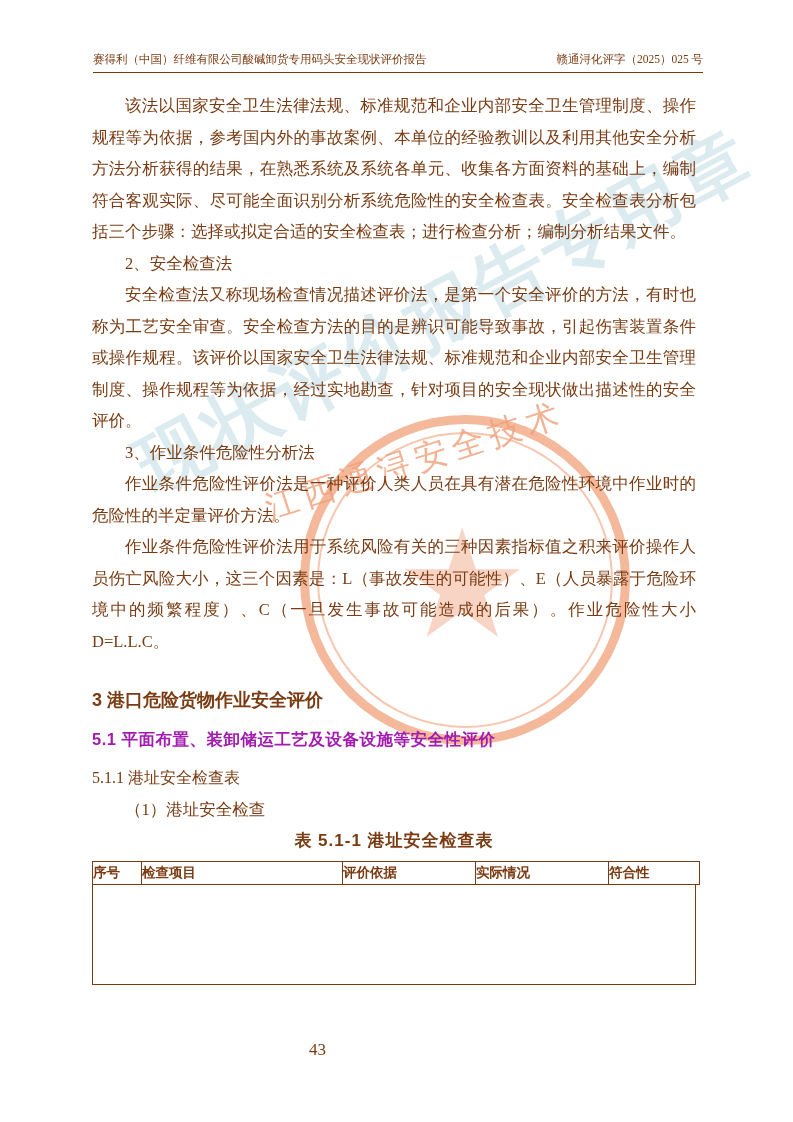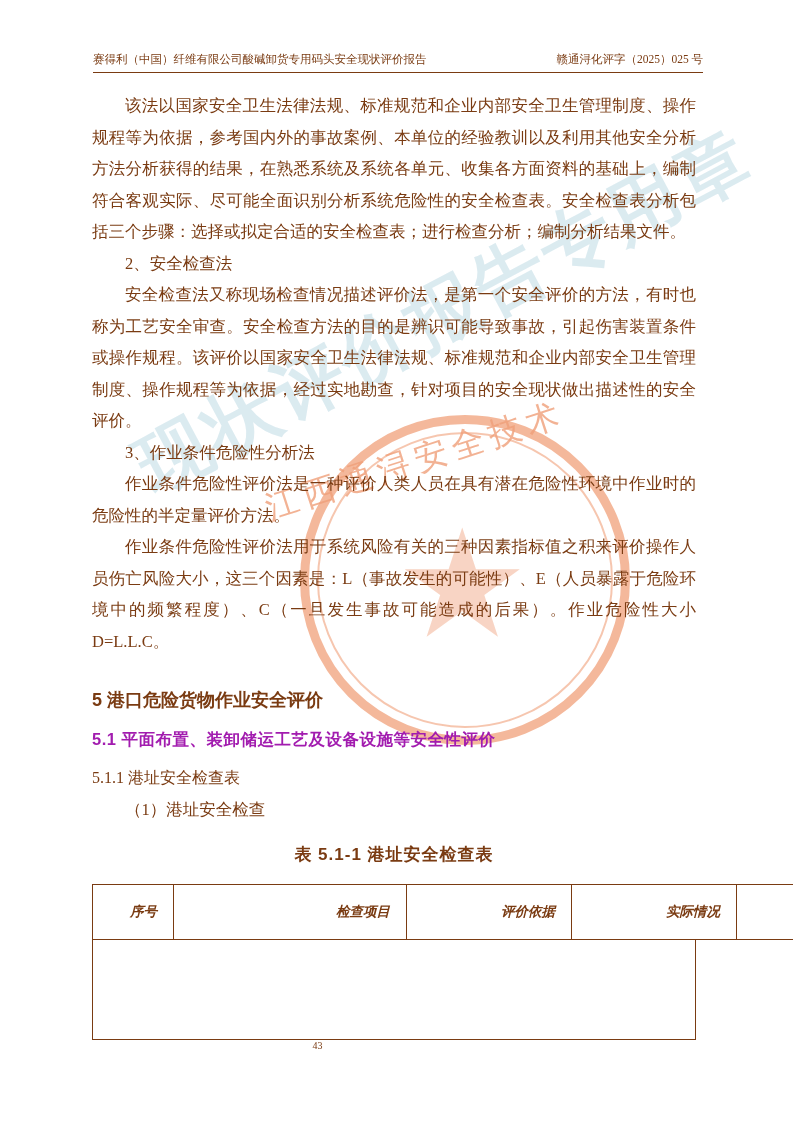--- a/index.html
+++ b/index.html
@@ -162,21 +162,21 @@
   p.h-sub2 {
     margin: 0;
     font-size: 16px;
     line-height: 32px;
     color: #7a3b12;
     font-family: Liberation Serif, serif;
   }
   .spacer-lg { height: 26px; }
   .spacer-sm { height: 6px; }
   .tbl-title {
-    margin: 14px;
+    margin: 0;
     text-align: center;
     font-size: 17px;
     font-weight: bold;
     color: #7a3b12;
     font-family: "Liberation Sans", sans-serif;
     line-height: 30px;
     letter-spacing: 1px;
   }
   table.doc-table {
     width: 604px;
@@ -184,39 +184,38 @@
     margin-top: 5px;
     table-layout: fixed;
   }
   table.doc-table th,
   table.doc-table td {
     border: 1px solid #7a3b12;
     height: 22px;
     font-size: 13.5px;
     font-weight: bold;
     color: #7a3b12;
-    text-align: right;
-    font-family: "Liberation Sans", sans-serif;
-    padding: 16px;
-    font-style: italic;
+    text-align: left;
+    font-family: "Liberation Sans", sans-serif;
+    padding: 0;
   }
   .tbl-body-box {
     width: 604px;
     height: 100px;
     border: 1px solid #7a3b12;
     border-top: none;
     box-sizing: border-box;
   }
   .footer-num {
     position: absolute;
     left: 0;
     top: 1040px;
     width: 635px;
     text-align: center;
-    font-size: 10px;
+    font-size: 17px;
     color: #7a3b12;
     font-family: "Liberation Serif", serif;
   }
 </style>
 </head>
 <body>
 
 <div class="page">
 
   <div class="watermark">
@@ -239,21 +238,21 @@
 
       <p class="para">该法以国家安全卫生法律法规、标准规范和企业内部安全卫生管理制度、操作规程等为依据，参考国内外的事故案例、本单位的经验教训以及利用其他安全分析方法分析获得的结果，在熟悉系统及系统各单元、收集各方面资料的基础上，编制符合客观实际、尽可能全面识别分析系统危险性的安全检查表。安全检查表分析包括三个步骤：选择或拟定合适的安全检查表；进行检查分析；编制分析结果文件。</p>
       <p class="para">2、安全检查法</p>
       <p class="para">安全检查法又称现场检查情况描述评价法，是第一个安全评价的方法，有时也称为工艺安全审查。安全检查方法的目的是辨识可能导致事故，引起伤害装置条件或操作规程。该评价以国家安全卫生法律法规、标准规范和企业内部安全卫生管理制度、操作规程等为依据，经过实地勘查，针对项目的安全现状做出描述性的安全评价。</p>
       <p class="para">3、作业条件危险性分析法</p>
       <p class="para">作业条件危险性评价法是一种评价人类人员在具有潜在危险性环境中作业时的危险性的半定量评价方法。</p>
       <p class="para">作业条件危险性评价法用于系统风险有关的三种因素指标值之积来评价操作人员伤亡风险大小，这三个因素是：L（事故发生的可能性）、E（人员暴露于危险环境中的频繁程度）、C（一旦发生事故可能造成的后果）。作业危险性大小 D=L.L.C。</p>
 
       <div class="spacer-lg"></div>
 
-      <h2 class="h-main">5 港口危险货物作业安全评价</h2>
+      <h2 class="h-main">3 港口危险货物作业安全评价</h2>
       <div class="spacer-sm"></div>
       <h3 class="h-sub">5.1 平面布置、装卸储运工艺及设备设施等安全性评价</h3>
       <div class="spacer-sm"></div>
       <p class="h-sub2">5.1.1 港址安全检查表</p>
       <p class="para">（1）港址安全检查</p>
 
       <p class="tbl-title">表 5.1-1     港址安全检查表</p>
 
       <table class="doc-table">
         <thead>

